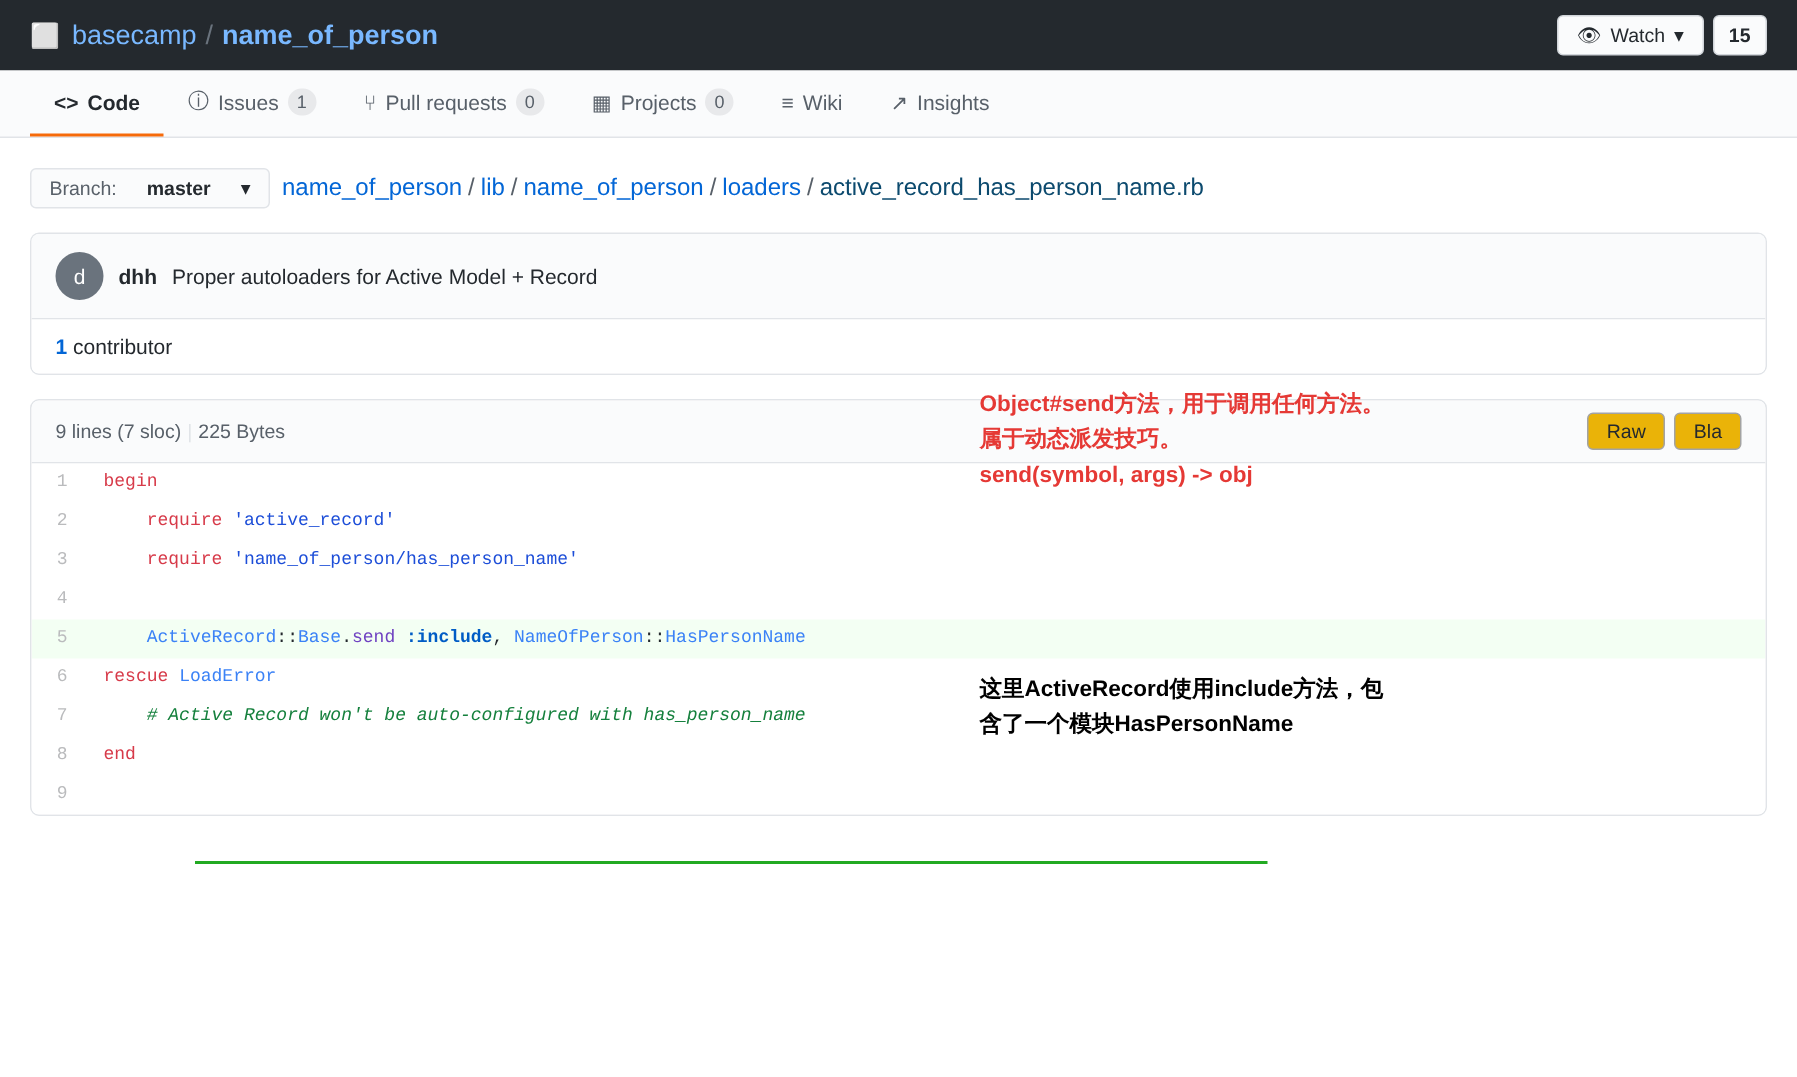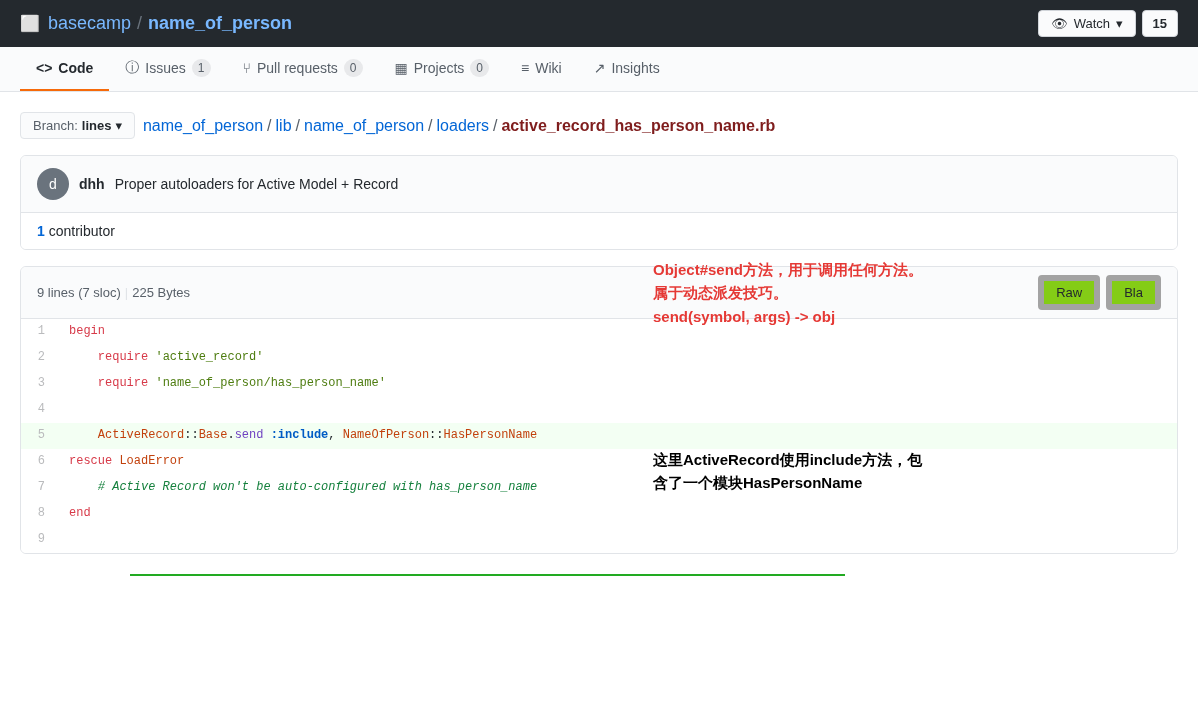--- a/index.html
+++ b/index.html
@@ -110,21 +110,21 @@
     
     .breadcrumb-bar {
       display: flex;
       align-items: center;
       gap: 8px;
       margin-bottom: 16px;
     }
     .branch-selector {
       display: flex;
       align-items: center;
-      gap: 4px;
+      gap: 20px;
       background: #fafbfc;
       border: 1px solid #e1e4e8;
       border-radius: 4px;
       padding: 5px 12px;
       font-size: 13px;
       cursor: pointer;
     }
     .branch-selector .branch-label {
       color: #586069;
     }
@@ -138,22 +138,22 @@
       font-size: 16px;
     }
     .breadcrumb-path .path-item {
       color: #0366d6;
       cursor: pointer;
     }
     .breadcrumb-path .path-separator {
       color: #586069;
     }
     .breadcrumb-path .path-current {
-      color: #7f1d1d;
-      font-weight: 700;
+      color: #0c4a6e;
+      font-weight: 400;
     }
 
     
     .file-info-box {
       border: 1px solid #e1e4e8;
       border-radius: 6px;
       margin-bottom: 16px;
       overflow: hidden;
     }
     .commit-row {
@@ -212,22 +212,22 @@
       color: #586069;
     }
     .code-meta .separator {
       color: #e1e4e8;
     }
     .code-actions {
       display: flex;
       gap: 6px;
     }
     .code-action-btn {
-      background: #84cc16;
-      border: 6px solid #a3a3a3;
+      background: #eab308;
+      border: 1px solid #a3a3a3;
       border-radius: 4px;
       padding: 4px 12px;
       font-size: 13px;
       cursor: pointer;
       color: #24292e;
     }
 
     
     .code-content {
       font-family: "SFMono-Regular", Consolas, "Liberation Mono", Menlo, monospace;
@@ -251,22 +251,22 @@
     .line-code {
       padding: 0 16px 0 8px;
       white-space: pre;
     }
     .code-table tr {
       height: 26px;
     }
 
     
     .kw { color: #d73a49; }
-    .str { color: #4d7c0f; }
-    .class-name { color: #c2410c; }
+    .str { color: #1d4ed8; }
+    .class-name { color: #3b82f6; }
     .method { color: #6f42c1; }
     .symbol { color: #005cc5; font-weight: bold; }
     .comment { color: #15803d; font-style: italic; }
 
     
     .line-highlight {
       background: rgba(135, 255, 135, 0.1);
     }
 
     .page-wrapper {
@@ -328,21 +328,21 @@
       <span>↗</span>
       <span>Insights</span>
     </div>
   </div>
 
   <div class="main">
 
     <div class="breadcrumb-bar">
       <div class="branch-selector">
         <span class="branch-label">Branch:</span>
-        <span class="branch-name">lines</span>
+        <span class="branch-name">master</span>
         <span>▾</span>
       </div>
       <div class="breadcrumb-path">
         <span class="path-item">name_of_person</span>
         <span class="path-separator">/</span>
         <span class="path-item">lib</span>
         <span class="path-separator">/</span>
         <span class="path-item">name_of_person</span>
         <span class="path-separator">/</span>
         <span class="path-item">loaders</span>

